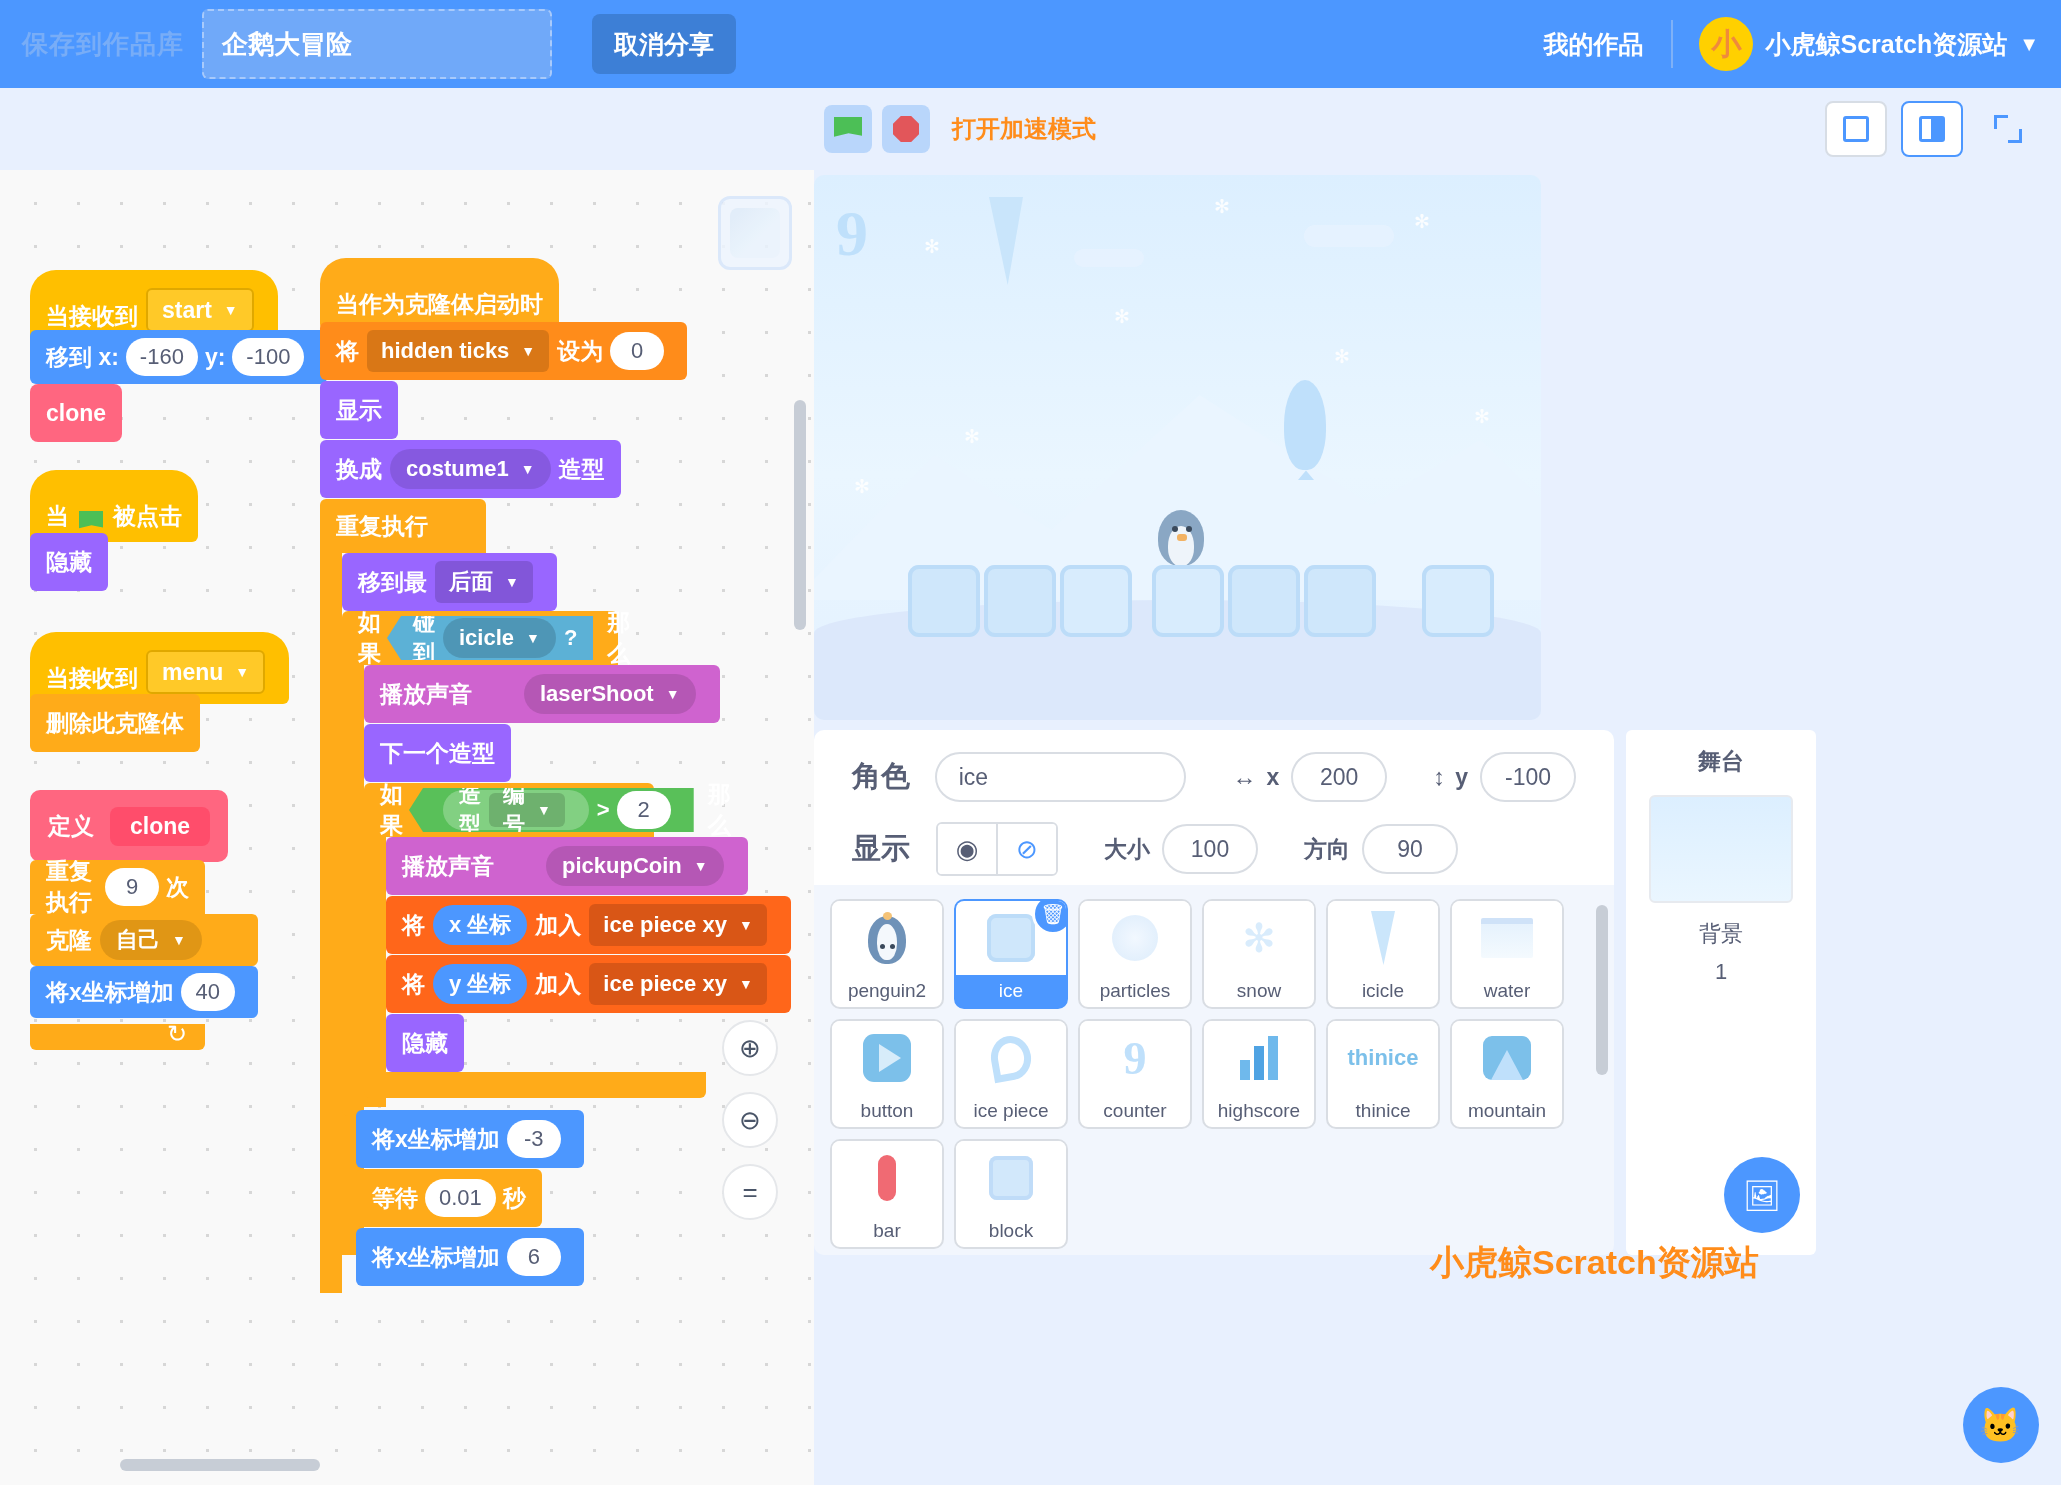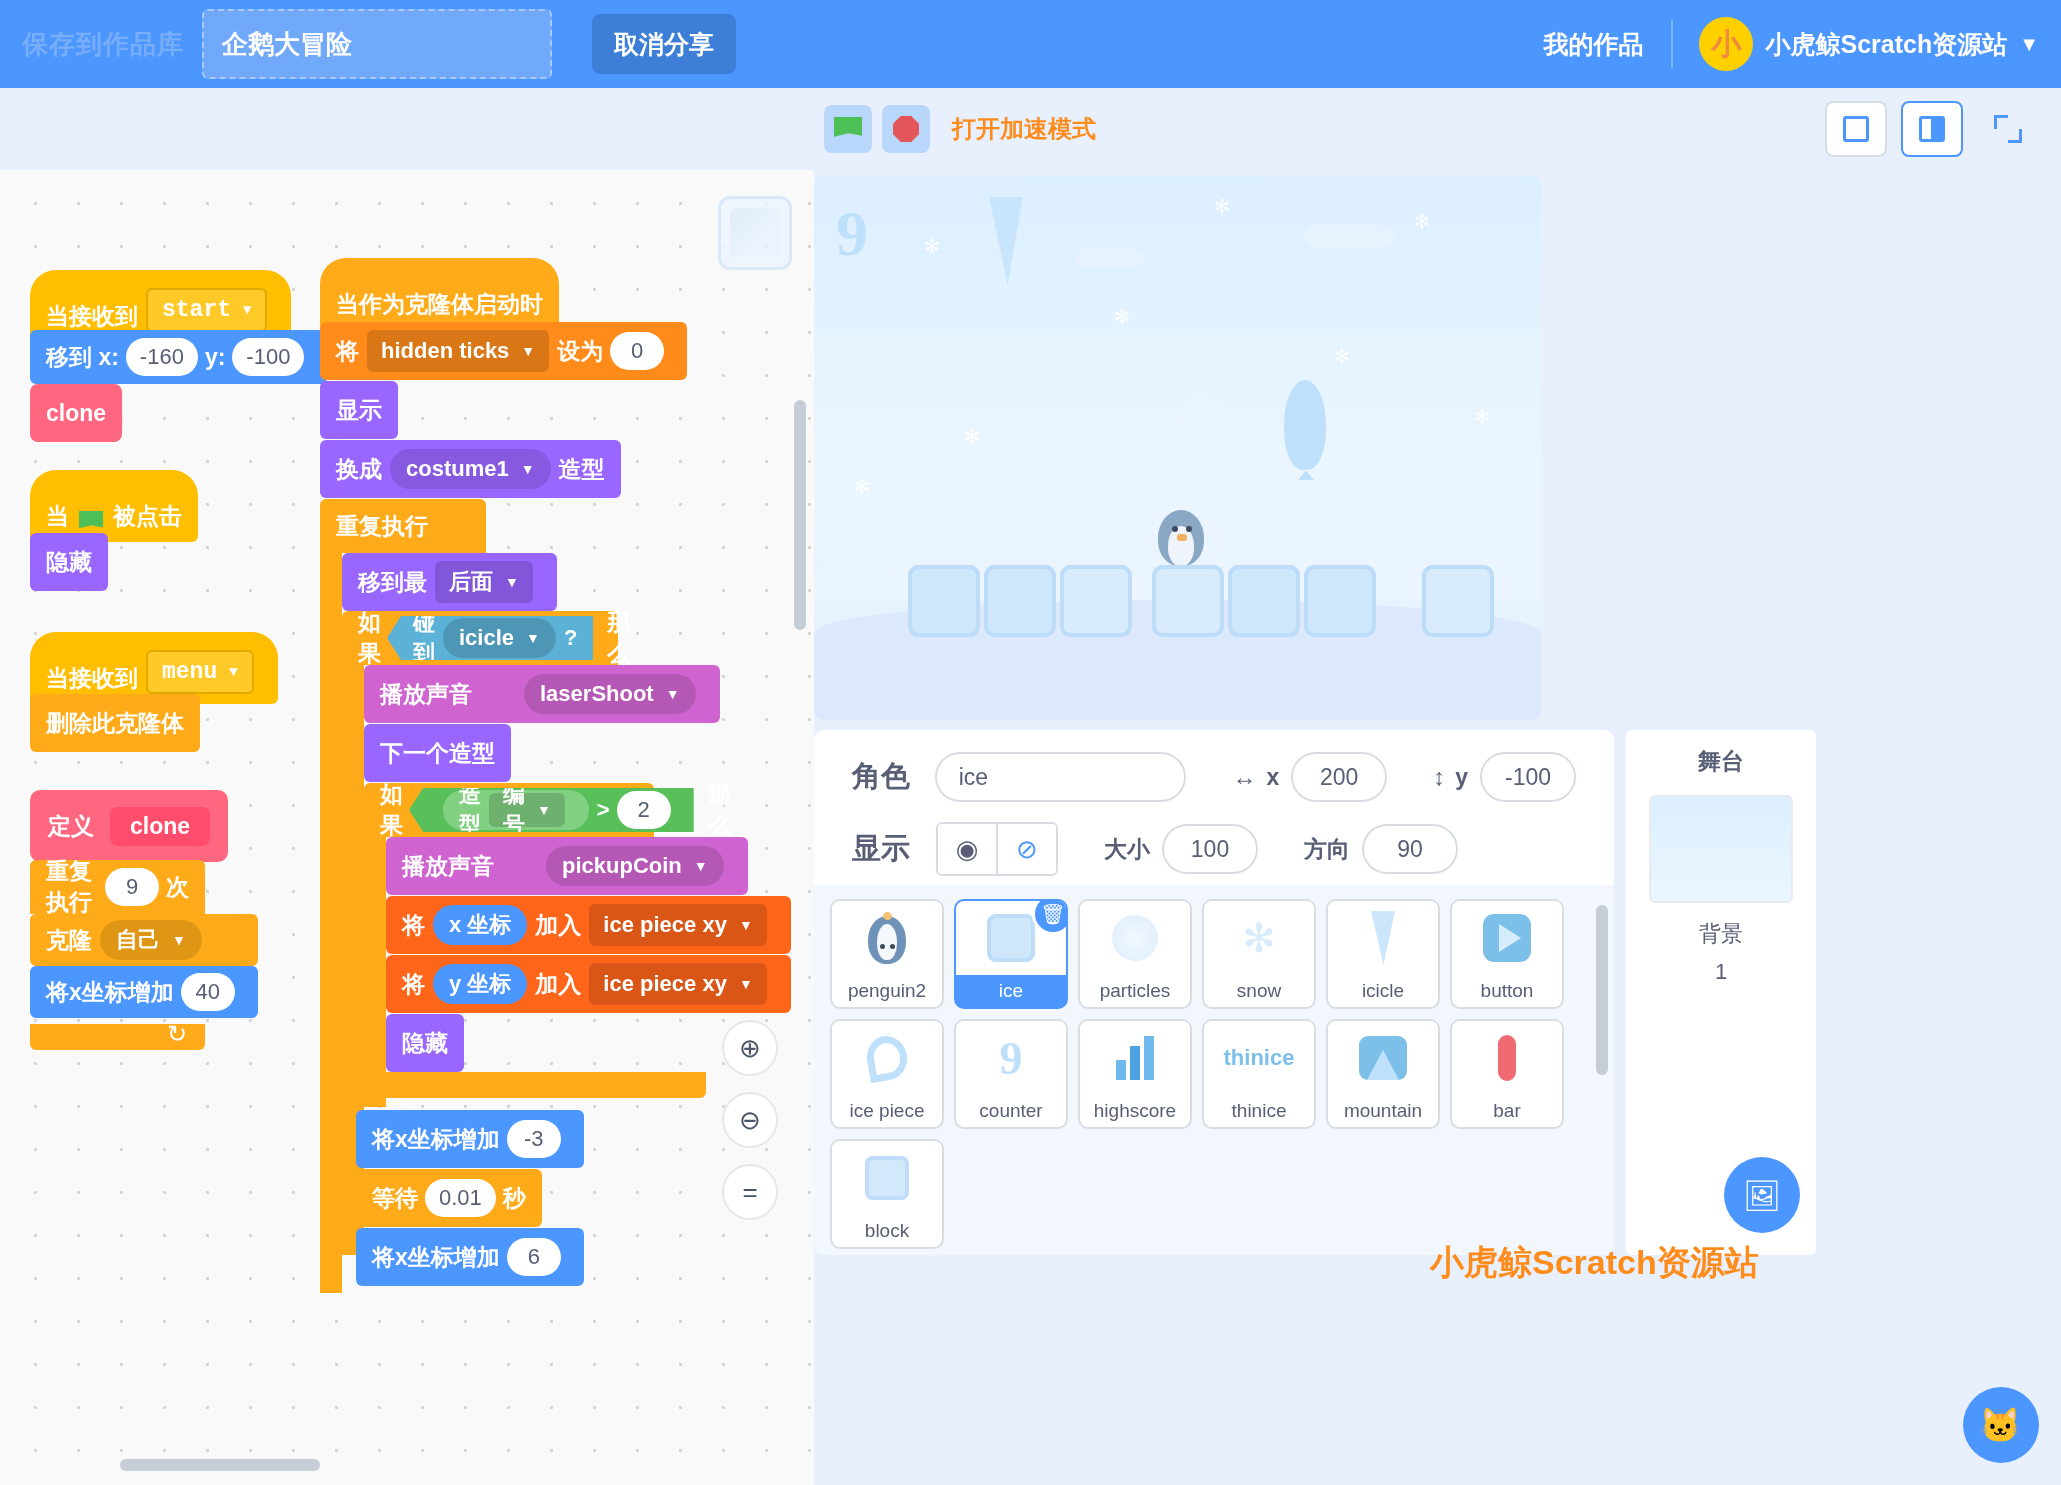--- a/index.html
+++ b/index.html
@@ -113,21 +113,21 @@
   .c-custom-d{ background:#ff4d6b; }
 
   .num-in {
     background:#fff; color:#575e75; border-radius:22px; min-width:54px;
     height:38px; display:inline-flex; align-items:center; justify-content:center;
     padding:0 14px; font-size:22px; font-weight:normal; margin:0 7px;
   }
   .drop-ev {
     background:#ffc928; border:2px solid #e0a800; border-radius:6px; height:44px;
     display:inline-flex; align-items:center; padding:0 14px; margin:0 8px;
-    font-size:23px; color:#fff;font-family:Liberation Mono, monospace;
+    font-size:23px; color:#fff;
   }
   .drop-oval {
     background:rgba(0,0,0,.12); border-radius:22px; height:40px;
     display:inline-flex; align-items:center; padding:0 16px; margin:0 8px;
     font-size:22px; color:#fff;
   }
   .drop-rect {
     background:rgba(0,0,0,.15); border-radius:6px; height:42px;
     display:inline-flex; align-items:center; padding:0 14px; margin:0 8px;
     font-size:22px; color:#fff;
@@ -619,20 +619,26 @@
           <div class="sp-name">snow</div>
         </div>
         <div class="sp-card">
           <div class="sp-thumb">
             <div style="width:24px;height:54px;background:#cbe6fb;clip-path:polygon(0 0,100% 0,52% 100%)"></div>
           </div>
           <div class="sp-name">icicle</div>
         </div>
         <div class="sp-card">
           <div class="sp-thumb">
+            <div style="width:52px;height:40px;background:linear-gradient(#e6f2fd,#f4fafe);border-top:6px solid #cfe2f8;border-radius:2px"></div>
+          </div>
+          <div class="sp-name">water</div>
+        </div>
+        <div class="sp-card">
+          <div class="sp-thumb">
             <div style="width:48px;height:48px;border-radius:11px;background:#7cc0ea;display:flex;align-items:center;justify-content:center">
               <div style="width:0;height:0;border-left:22px solid #d7ecfa;border-top:14px solid transparent;border-bottom:14px solid transparent;margin-left:6px"></div>
             </div>
           </div>
           <div class="sp-name">button</div>
         </div>
         <div class="sp-card">
           <div class="sp-thumb">
             <div style="width:40px;height:44px;border:7px solid #bfe0fb;border-radius:50% 50% 50% 0;transform:rotate(-10deg)"></div>
           </div>

